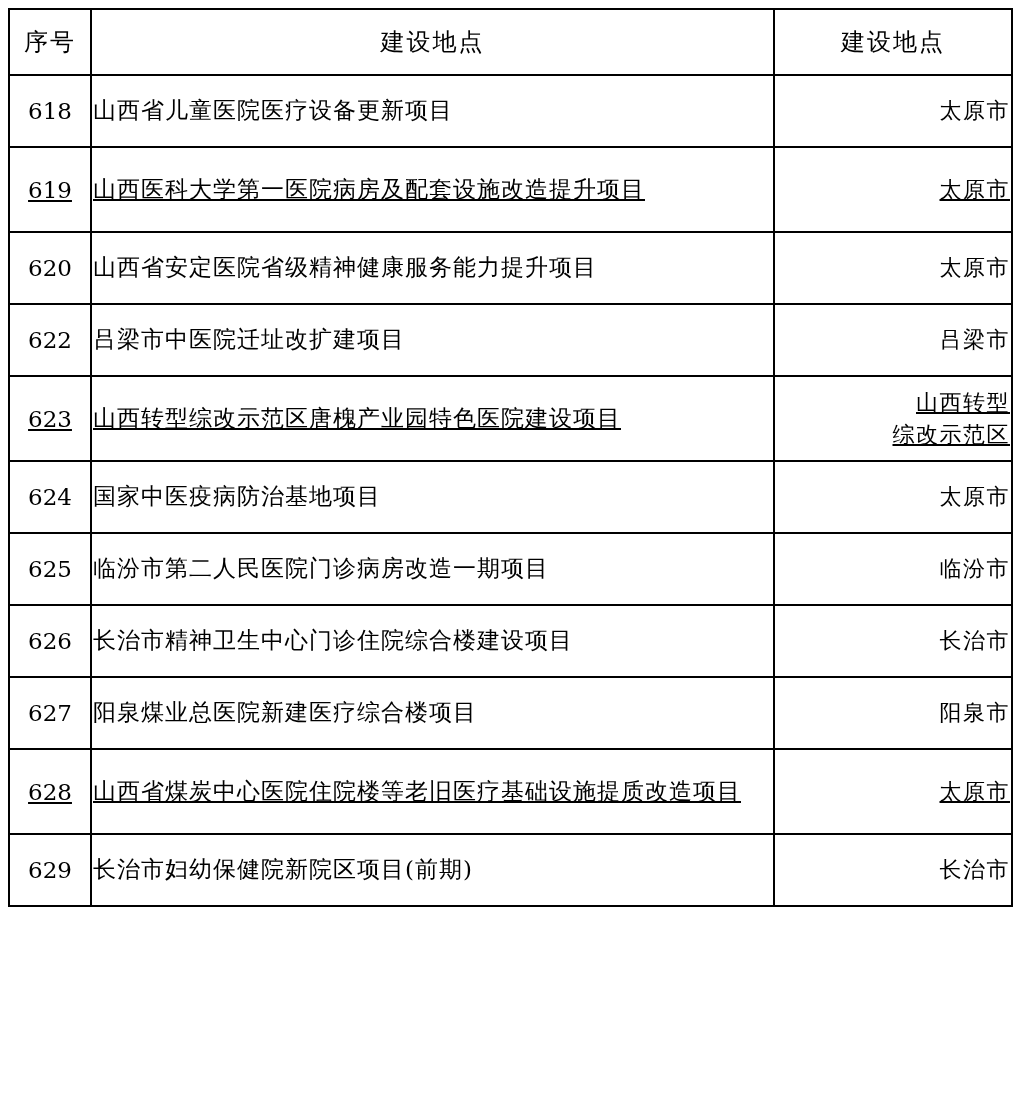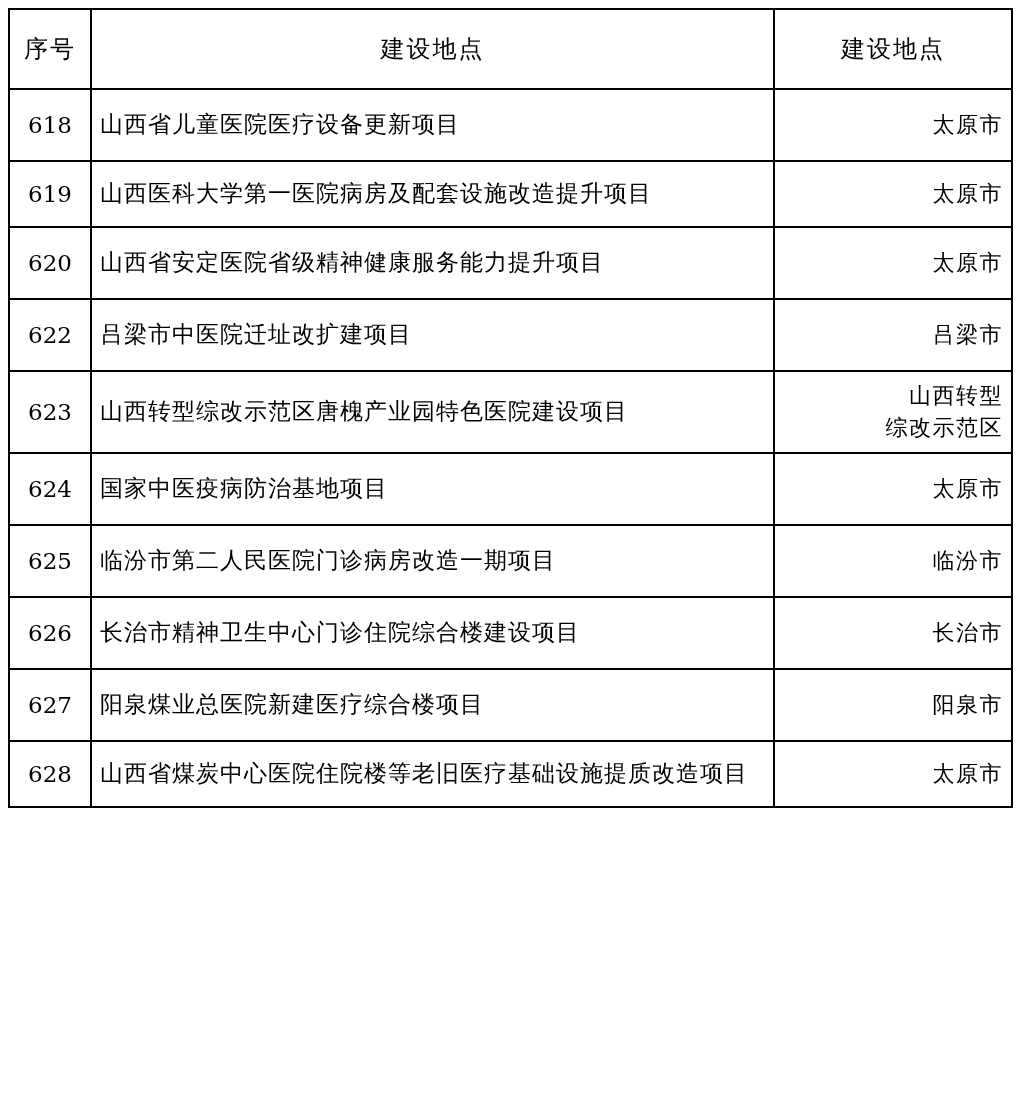--- a/index.html
+++ b/index.html
@@ -26,21 +26,21 @@
     table-layout: fixed;
     border: 2px solid #000;
   }
   table.project-table col.col-seq { width: 82px; }
   table.project-table col.col-name { width: 683px; }
   table.project-table col.col-loc { width: 238px; }
 
   table.project-table th,
   table.project-table td {
     border: 2px solid #000;
-    padding: 8px;
+    padding: 1px;
     vertical-align: middle;
     font-weight: normal;
   }
   thead th {
     height: 62px;
     font-family: "DejaVu Sans", "Liberation Sans", sans-serif;
     font-weight: bold;
     font-size: 24px;
     letter-spacing: 2px;
     text-align: center;
@@ -58,21 +58,21 @@
     line-height: 1.45;
   }
   .cell-loc {
     text-align: right;
     font-size: 22px;
     letter-spacing: 1.5px;
     line-height: 1.45;
     padding: 4px 6px;
   }
   tbody tr { height: 72px; border-radius: 12px; }
-  tbody tr.two-line { height: 66px; }
+  tbody tr.two-line { height: 85px; text-decoration: underline; }
   .loc-line { display: block; }
 </style>
 </head>
 <body>
 
 <div class="page">
   <table class="project-table">
     <colgroup>
       <col class="col-seq">
       <col class="col-name">
@@ -150,15 +150,22 @@
             <span class="loc-line">阳泉市</span>
           </td>
         </tr>
         <tr class="two-line">
           <td class="cell-seq">628</td>
           <td class="cell-name">山西省煤炭中心医院住院楼等老旧医疗基础设施提质改造项目</td>
           <td class="cell-loc">
             <span class="loc-line">太原市</span>
           </td>
         </tr>
+        <tr>
+          <td class="cell-seq">629</td>
+          <td class="cell-name">长治市妇幼保健院新院区项目(前期)</td>
+          <td class="cell-loc">
+            <span class="loc-line">长治市</span>
+          </td>
+        </tr>
       </tbody>
   </table>
 </div>
 
 </body></html>

